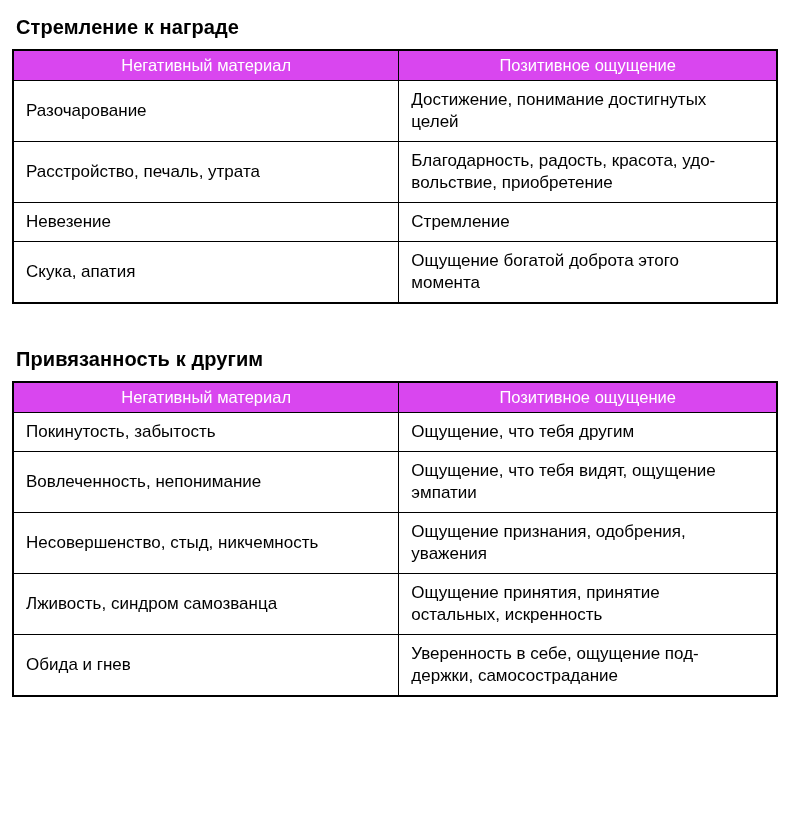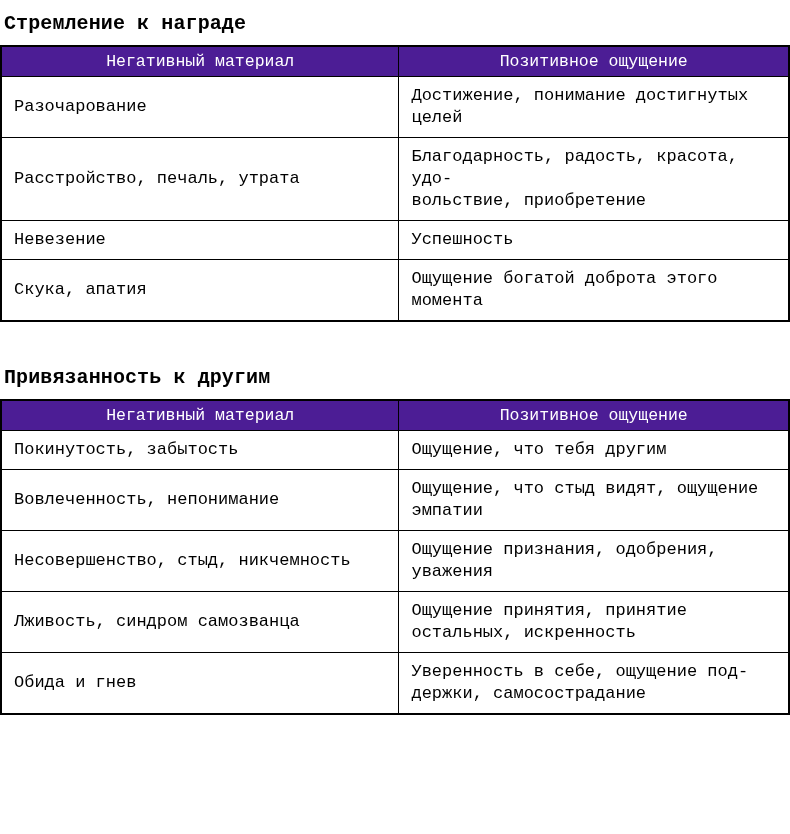--- a/index.html
+++ b/index.html
@@ -7,38 +7,38 @@
     margin: 0;
     padding: 0;
     background: #ffffff;
     font-family: "Liberation Sans", "DejaVu Sans", sans-serif;
     color: #000000;
   }
   .page {
     width: 790px;
     padding: 4px 0 6px 0;
   }
-  .section { margin: 0; font-family: Liberation Mono, monospace; }
+  .section { margin: 12px; }
   .section-title {
     font-size: 20px;
     font-weight: bold;
     margin: 8px 0 10px 4px;
     letter-spacing: 0.1px;
   }
   .section + .section .section-title {
     margin-top: 44px;
   }
   table.pair-table {
     width: 100%;
     border-collapse: collapse;
     border: 2px solid #000000;
     table-layout: fixed;
   }
   table.pair-table th {
-    background: #4c1d95;
+    background: #d946ef;
     color: #ffffff;
     font-weight: normal;
     font-size: 16.5px;
     text-align: center;
     padding: 5px 6px;
     border: 1px solid #000000;
   }
   table.pair-table td {
     font-size: 17px;
     line-height: 22px;
@@ -74,21 +74,21 @@
           <td>Достижение, понимание достигнутых
 целей</td>
         </tr>
         <tr>
           <td>Расстройство, печаль, утрата</td>
           <td>Благодарность, радость, красота, удо-
 вольствие, приобретение</td>
         </tr>
         <tr>
           <td>Невезение</td>
-          <td>Успешность</td>
+          <td>Стремление</td>
         </tr>
         <tr>
           <td>Скука, апатия</td>
           <td>Ощущение богатой доброта этого
 момента</td>
         </tr>
       </tbody>
     </table>
   </div>
 
@@ -105,21 +105,21 @@
           <th>Позитивное ощущение</th>
         </tr>
       </thead>
       <tbody>
         <tr>
           <td>Покинутость, забытость</td>
           <td>Ощущение, что тебя другим</td>
         </tr>
         <tr>
           <td>Вовлеченность, непонимание</td>
-          <td>Ощущение, что стыд видят, ощущение
+          <td>Ощущение, что тебя видят, ощущение
 эмпатии</td>
         </tr>
         <tr>
           <td>Несовершенство, стыд, никчемность</td>
           <td>Ощущение признания, одобрения,
 уважения</td>
         </tr>
         <tr>
           <td>Лживость, синдром самозванца</td>
           <td>Ощущение принятия, принятие

